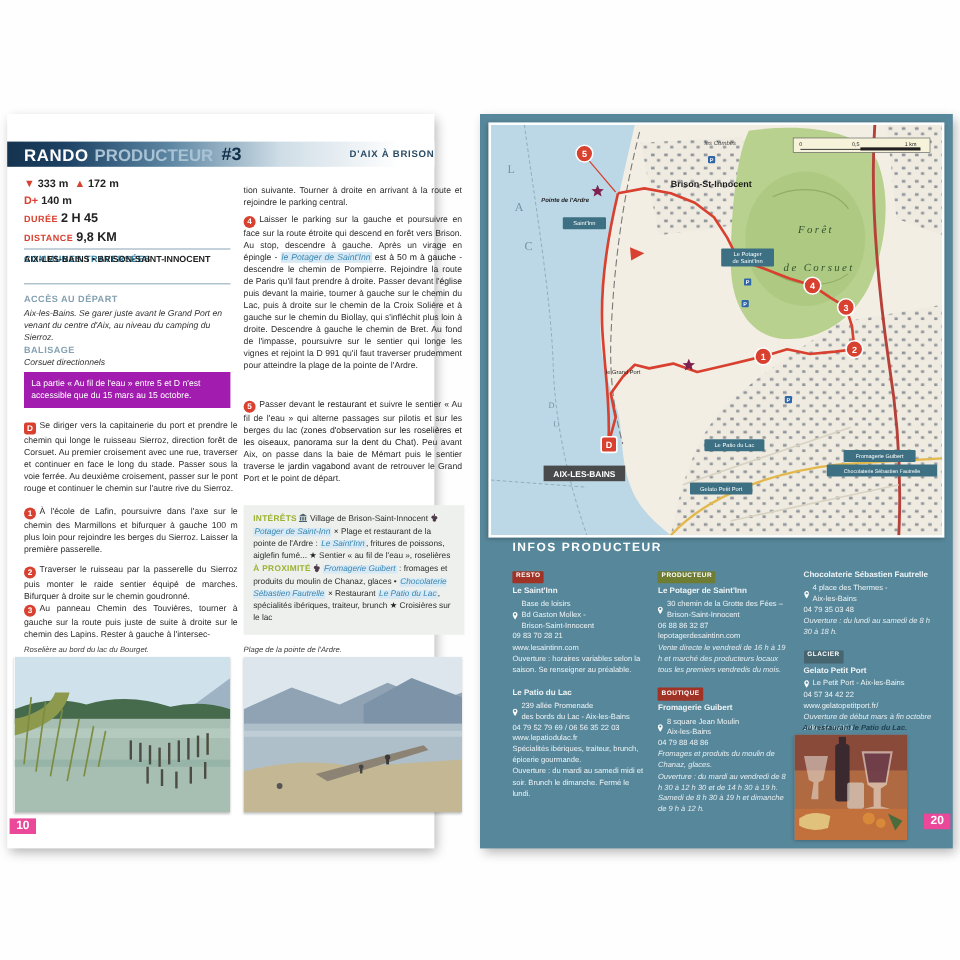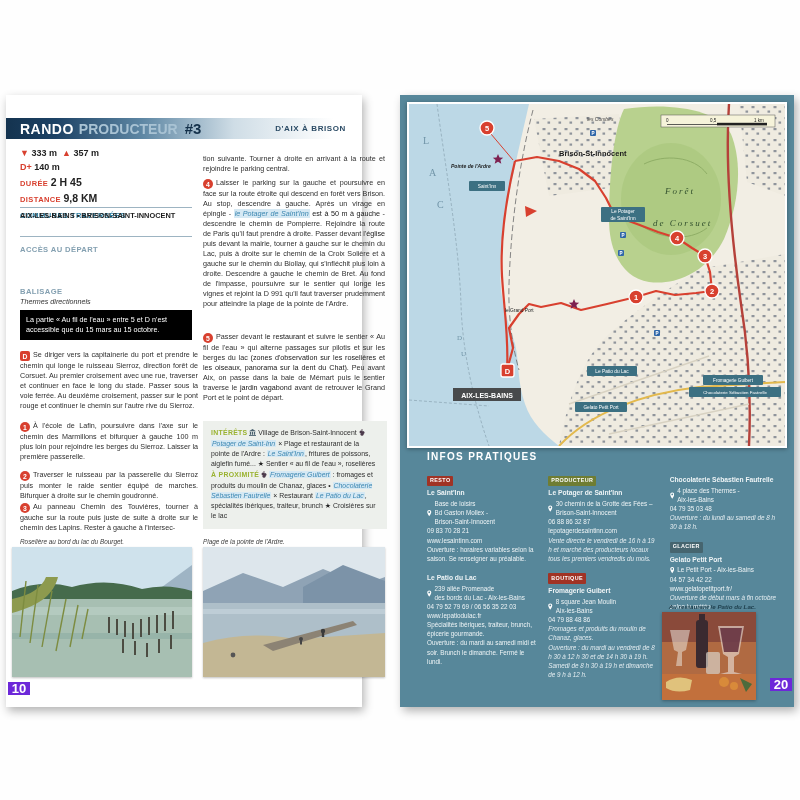--- a/index.html
+++ b/index.html
@@ -9,55 +9,55 @@
   .page-left{left:6px;width:356px;background:#fff;
              box-shadow:2px 4px 9px rgba(0,0,0,.30);}
   .page-right{left:400px;width:394px;background:#57879a;
               box-shadow:3px 4px 9px rgba(0,0,0,.30);}
   
   .hdr{position:absolute;left:0;top:23px;width:100%;height:21px;display:flex;align-items:center;
        background:linear-gradient(90deg,#14334f 0%,#1d4265 14%,#5d86a3 38%,#cfdde6 64%,#ffffff 92%);}
   .hdr-rando{color:#fff;font-weight:bold;font-size:14px;letter-spacing:.5px;margin-left:14px;}
   .hdr-gour{color:#a9c3d4;font-weight:bold;font-size:14px;margin-left:5px;}
   .hdr-num{color:#13304a;font-weight:bold;font-size:15px;margin-left:7px;}
-  .hdr-route{margin-left:auto;margin-right:16px;color:#2c4c66;font-weight:bold;font-size:8px;letter-spacing:.6px;}
+  .hdr-route{margin-left:auto;color:#2c4c66;font-weight:bold;font-size:8px;letter-spacing:.6px;}
   
   .stats{position:absolute;left:14px;top:53px;font-size:9px;font-weight:bold;color:#222;}
   .stats .row{margin-bottom:4px;}
   .red{color:#d8402f;}
   .slab{color:#d8402f;font-size:7.5px;letter-spacing:.4px;}
   .sval{font-size:10.5px;}
   .rule{position:absolute;left:14px;width:172px;border-top:1px solid #9db4c2;}
   .seclab{position:absolute;left:14px;font-size:7.6px;font-weight:bold;letter-spacing:.4px;}
   .teal{color:#2d7ea0;}
   .gray{color:#84a0b1;}
   .communes-val{position:absolute;left:14px;font-size:7.4px;font-weight:bold;color:#1c1c1c;}
   .itx{position:absolute;left:14px;width:172px;font-style:italic;font-size:7.2px;line-height:1.4;color:#333;}
-  .notice{position:absolute;left:14px;top:215px;width:160px;background:#000000;color:#fff;
+  .notice{position:absolute;left:14px;top:215px;width:160px;background:#a21caf;color:#fff;
           font-size:7.2px;line-height:1.4;padding:5px 6px;}
   
   .step{position:absolute;width:178px;font-size:7.2px;line-height:1.38;text-align:justify;color:#2e2e2e;}
   .c2{left:197px;width:182px;}
   .c1{left:14px;}
   .mk{display:inline-flex;width:10px;height:10px;border-radius:50%;background:#d8402f;color:#fff;
       font-size:6.8px;font-weight:bold;align-items:center;justify-content:center;margin-right:3px;
       vertical-align:-1.5px;}
   .mk-sq{border-radius:2px;}
   .b{font-weight:normal;color:#181818;}
   .place{color:#3c87b1;font-style:italic;background:#d6e9f4;padding:0 1px;}
   .star{color:#222;font-size:7px;}
   
   .interests{position:absolute;left:197px;top:326px;width:168px;background:#edf0ec;
              padding:7px 8px;font-size:6.9px;line-height:1.47;text-align:left;color:#2e2e2e;}
   .glab{color:#9ab22f;font-weight:bold;letter-spacing:.3px;}
   .micon{display:inline-block;vertical-align:-1px;}
   
   .cap{position:absolute;font-style:italic;font-size:6.4px;color:#3c3c3c;}
   .photo{position:absolute;top:452px;width:178px;height:130px;overflow:hidden;box-shadow:0 1px 2px rgba(0,0,0,.25);}
-  .pagenum{position:absolute;background:#6d28d9;color:#fff;font-weight:bold;font-size:13px;
+  .pagenum{position:absolute;background:#ec4899;color:#fff;font-weight:bold;font-size:10px;
            width:22px;height:13px;display:flex;align-items:center;justify-content:center;}
   
   .map-frame{position:absolute;left:7px;top:7px;width:380px;height:346px;background:#fff;
              box-shadow:0 1px 4px rgba(0,0,0,.35);}
   .map-frame svg{margin:2px;display:block;}
   .infos-title{position:absolute;left:27px;top:356px;color:#fff;font-weight:bold;font-size:10px;letter-spacing:1.3px;}
   .infos{position:absolute;left:27px;top:380px;display:flex;gap:12px;width:352px;}
   .icol{width:110px;font-size:6.3px;line-height:1.45;color:#eef4f6;}
   .entry{margin-bottom:10px;}
   .tag{display:inline-block;color:#fff;font-size:5.4px;font-weight:bold;letter-spacing:.4px;
@@ -84,21 +84,21 @@
     <span class="hdr-gour">PRODUCTEUR</span>
     <span class="hdr-num">#3</span>
     <span class="hdr-route">D'AIX À BRISON</span>
   </div>
 
   <div class="stats">
     <div class="row">
       <span class="red">▼</span>
       <span>333 m</span>&nbsp;
       <span class="red">▲</span>
-      <span>357 m</span>
+      <span>172 m</span>
     </div>
     <div class="row">
       <span class="red">D+</span>
       <span>140 m</span>
     </div>
     <div class="row">
       <span class="slab">DURÉE</span>
       <span class="sval">2 H 45</span>
     </div>
     <div class="row">
@@ -106,23 +106,24 @@
       <span class="sval">9,8 KM</span>
     </div>
   </div>
 
   <div class="rule" style="top:112px"></div>
   <div class="seclab teal" style="top:116px">COMMUNES TRAVERSÉES</div>
   <div class="communes-val" style="top:116px">AIX-LES-BAINS • BRISON-SAINT-INNOCENT</div>
   <div class="rule" style="top:141px"></div>
 
   <div class="seclab gray" style="top:150px">ACCÈS AU DÉPART</div>
+  <div class="itx" style="top:161px">Aix-les-Bains. Se garer juste avant le Grand Port en venant du centre d'Aix, au niveau du camping du Sierroz.</div>
 
   <div class="seclab gray" style="top:192px">BALISAGE</div>
-  <div class="itx" style="top:202px">Thermes directionnels</div>
+  <div class="itx" style="top:202px">Corsuet directionnels</div>
 
   <div class="notice">La partie « Au fil de l'eau » entre 5 et D n'est accessible que du 15 mars au 15 octobre.</div>
 
   <p class="step c1" style="top:248px"><span class="mk mk-sq">D</span><span>Se diriger vers la capitainerie du port et prendre le chemin qui longe le ruisseau Sierroz, direction forêt de Corsuet. Au premier croisement avec une rue, traverser et continuer en face le long du stade. Passer sous la voie ferrée. Au deuxième croisement, passer sur le pont rouge et continuer le chemin sur l'autre rive du Sierroz.</span></p>
   <p class="step c1" style="top:319px"><span class="mk">1</span><span>À l'école de Lafin, poursuivre dans l'axe sur le chemin des Marmillons et bifurquer à gauche 100 m plus loin pour rejoindre les berges du Sierroz. Laisser la première passerelle.</span></p>
   <p class="step c1" style="top:368px"><span class="mk">2</span><span>Traverser le ruisseau par la passerelle du Sierroz puis monter le raide sentier équipé de marches. Bifurquer à droite sur le chemin goudronné.</span></p>
   <p class="step c1" style="top:400px"><span class="mk">3</span><span>Au panneau Chemin des Touvières, tourner à gauche sur la route puis juste de suite à droite sur le chemin des Lapins. Rester à gauche à l'intersec-</span></p>
 
   <div class="cap" style="left:14px;top:443px">Roselière au bord du lac du Bourget.</div>
   <div class="photo" style="left:6px;width:180px">
@@ -316,21 +317,21 @@
         <rect x="166" y="298" width="52" height="10" rx="1" fill="#3c7082"></rect>
           <text x="192" y="304.8">Gelato Petit Port</text>
         <rect x="294" y="271" width="60" height="10" rx="1" fill="#3c7082"></rect>
           <text x="324" y="277.8" font-size="4.6">Fromagerie Guibert</text>
         <rect x="280" y="283" width="92" height="10" rx="1" fill="#3c7082"></rect>
           <text x="326" y="289.8" font-size="4.4">Chocolaterie Sébastien Fautrelle</text>
       </g>
     </svg>
   </div>
 
-  <div class="infos-title">INFOS PRATIQUES</div>
+  <div class="infos-title">INFOS PRODUCTEUR</div>
 
   <div class="infos">
 
     <div class="icol">
       <div class="entry">
         <span class="tag tag-resto">RESTO</span>
         <div class="ename">Le Saint'Inn</div>
         <div class="addr">
             <svg class="pin" viewBox="0 0 8 11">
               <path d="M4 0C1.8 0 .4 1.7.4 3.6.4 6.2 4 11 4 11s3.6-4.8 3.6-7.4C7.6 1.7 6.2 0 4 0zm0 5a1.6 1.6 0 110-3.2A1.6 1.6 0 014 5z"></path>

